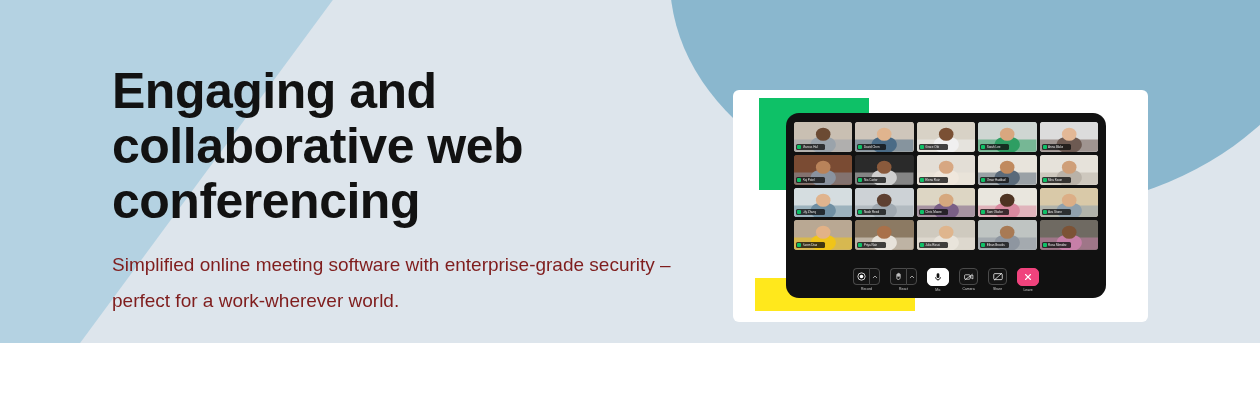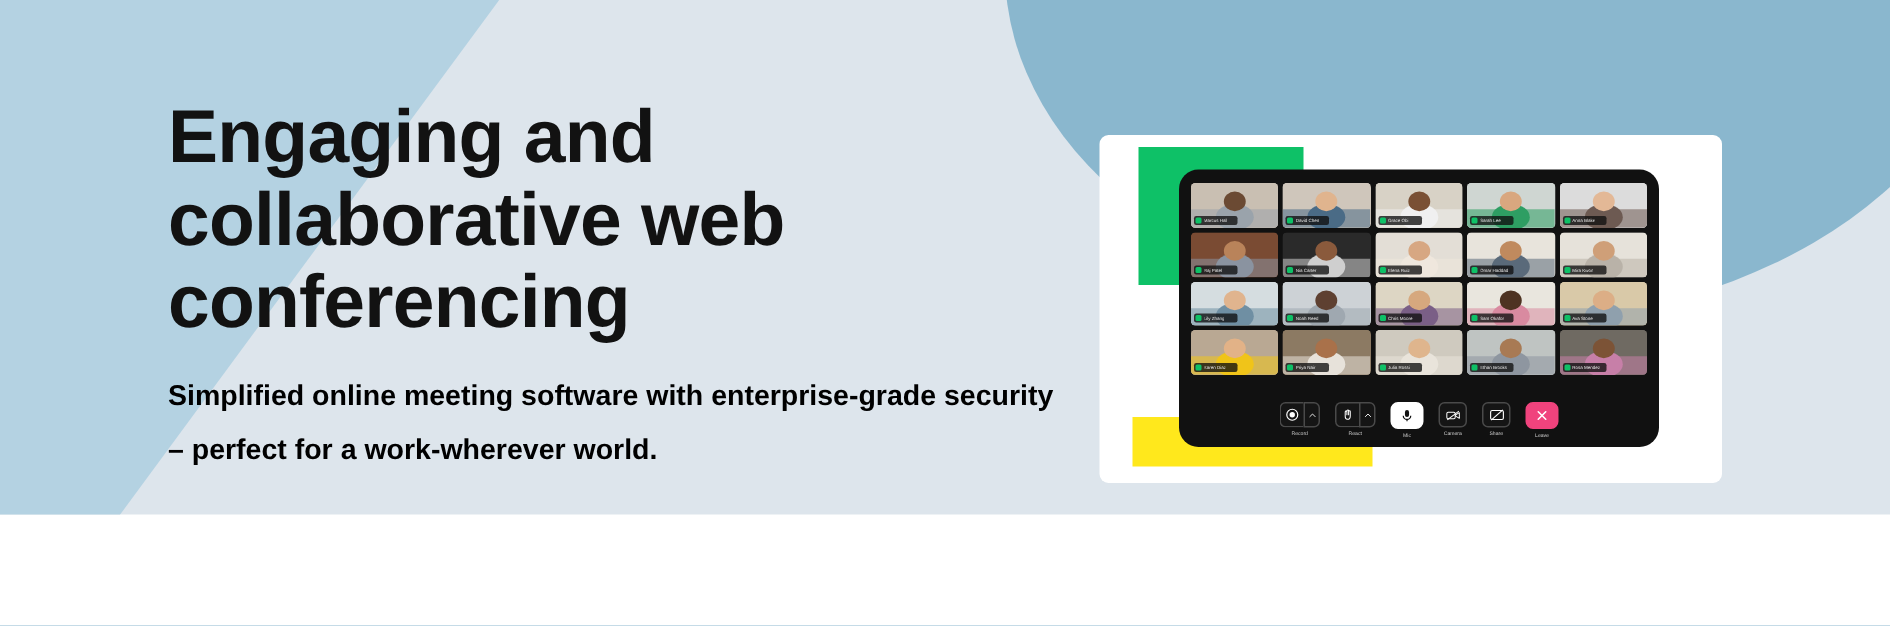--- a/index.html
+++ b/index.html
@@ -38,22 +38,22 @@
     line-height:55px;
     letter-spacing:-0.5px;
     font-weight:700;
     color:#121212;
     max-width:520px;
   }
   .subcopy{
     margin:18px 0 0 0;
     font-size:19px;
     line-height:36px;
-    color:#000000;
-    font-weight:700;
+    color:#7f1d1d;
+    font-weight:400;
     max-width:600px;
   }
 
   
   .card{
     position:absolute;
     left:733px;top:90px;
     width:415px;height:232px;
     background:#ffffff;
     border-radius:6px;

